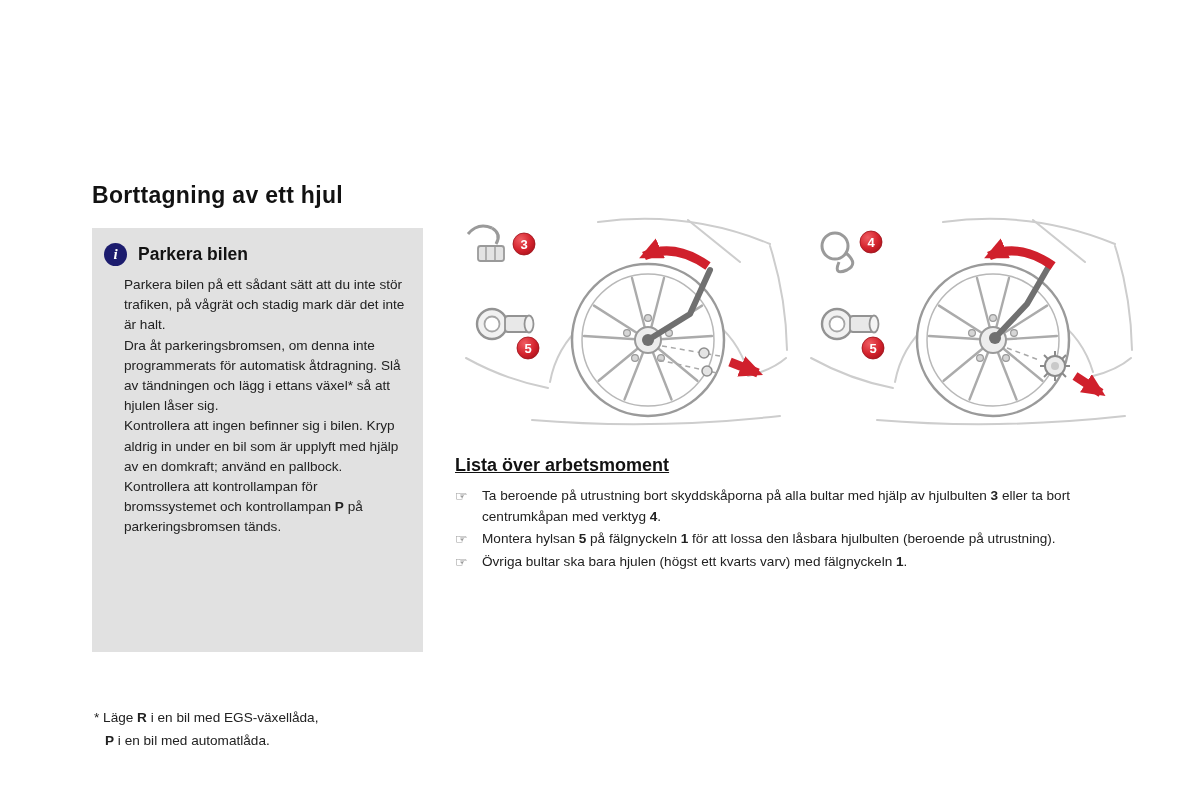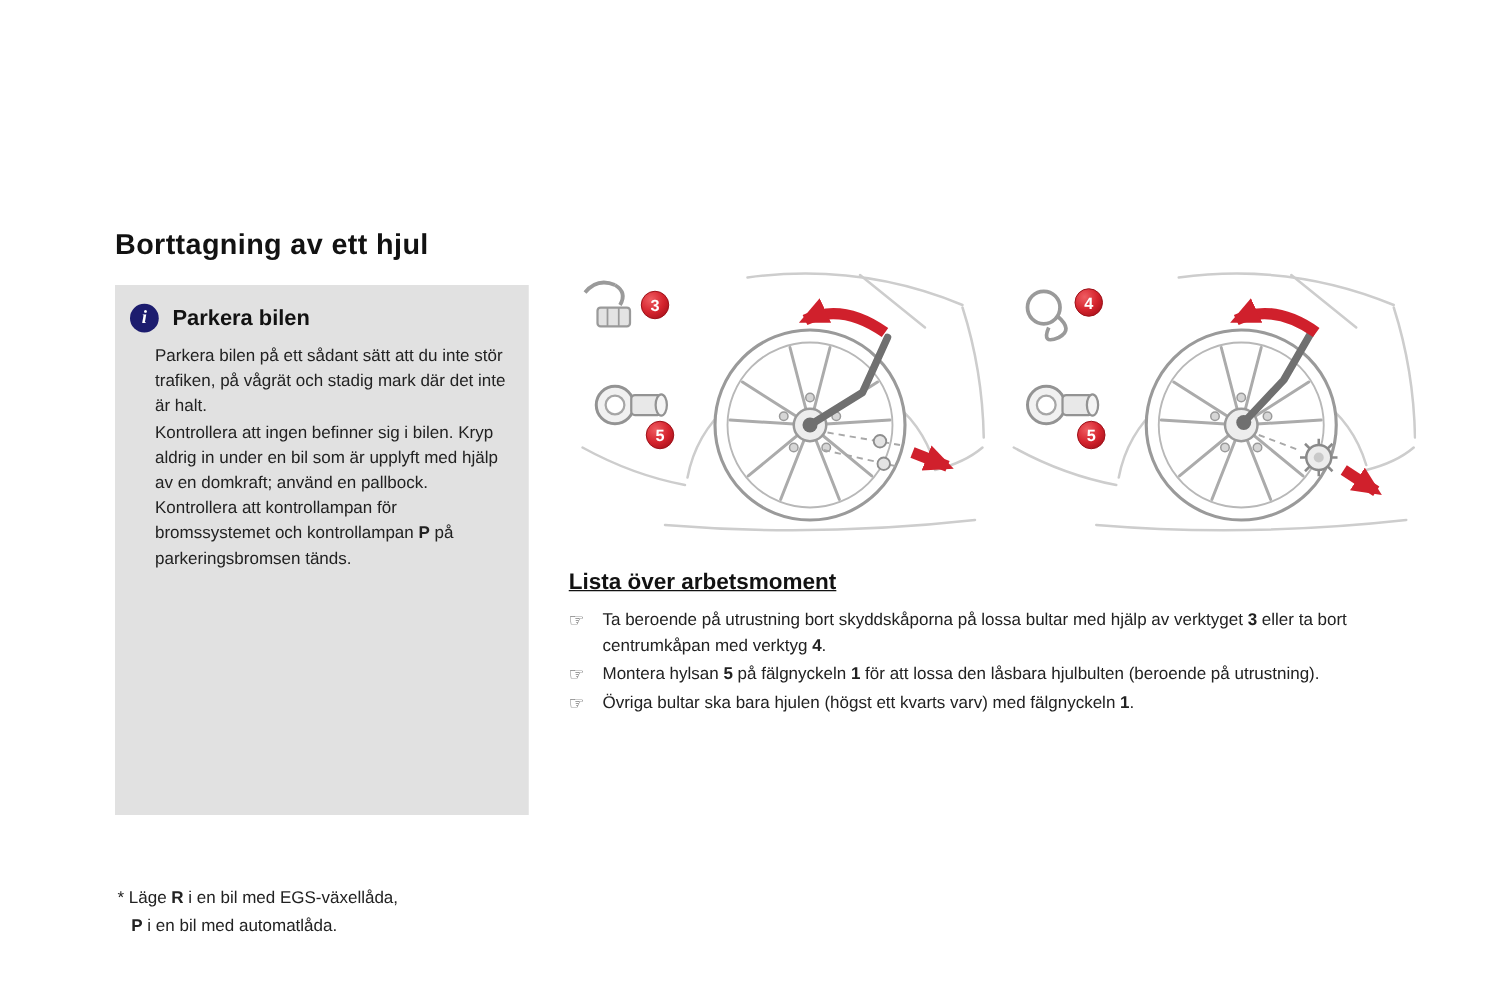--- a/index.html
+++ b/index.html
@@ -65,20 +65,21 @@
 
   <h1 class="abs page-title">Borttagning av ett hjul</h1>
 
   <section class="abs info-box">
     <div class="info-header">
       <span class="info-icon">i</span>
       <h2 class="info-heading">Parkera bilen</h2>
     </div>
     <div class="info-body">
       <p><span>Parkera bilen på ett sådant sätt att du inte stör trafiken, på vågrät och stadig mark där det inte är halt.</span></p>
+      <p><span>Dra åt parkeringsbromsen, om denna inte programmerats för automatisk åtdragning. Slå av tändningen och lägg i ettans växel* så att hjulen låser sig.</span></p>
       <p><span>Kontrollera att ingen befinner sig i bilen. Kryp aldrig in under en bil som är upplyft med hjälp av en domkraft; använd en pallbock.</span></p>
       <p><span>Kontrollera att kontrollampan för bromssystemet och kontrollampan </span><span class="seg-b">P</span><span> på parkeringsbromsen tänds.</span></p>
     </div>
   </section>
 
   <figure class="illo illo-left">
     <svg viewBox="0 0 340 228">
       <defs>
         <marker id="ahL" markerWidth="3" markerHeight="3" refX="2" refY="1.2" orient="auto">
           <path d="M0,0 L2.6,1.2 L0,2.4 Z" fill="#d0202c"></path>
@@ -255,21 +256,21 @@
         <text x="80" y="143">5</text>
       </g>
     </svg>
   </figure>
 
   <h2 class="abs worklist-heading">Lista över arbetsmoment</h2>
 
   <ul class="abs worklist">
     <li>
       <span class="bullet">☞</span>
-      <span><span>Ta beroende på utrustning bort skyddskåporna på lossa bultar med hjälp av verktyget </span><span class="seg-b">3</span><span> eller ta bort centrumkåpan med verktyg </span><span class="seg-b">4</span><span>.</span></span>
+      <span><span>Ta beroende på utrustning bort skyddskåporna på alla bultar med hjälp av hjulbulten </span><span class="seg-b">3</span><span> eller ta bort centrumkåpan med verktyg </span><span class="seg-b">4</span><span>.</span></span>
     </li>
     <li>
       <span class="bullet">☞</span>
       <span><span>Montera hylsan </span><span class="seg-b">5</span><span> på fälgnyckeln </span><span class="seg-b">1</span><span> för att lossa den låsbara hjulbulten (beroende på utrustning).</span></span>
     </li>
     <li>
       <span class="bullet">☞</span>
       <span><span>Övriga bultar ska bara hjulen (högst ett kvarts varv) med fälgnyckeln </span><span class="seg-b">1</span><span>.</span></span>
     </li>
   </ul>

